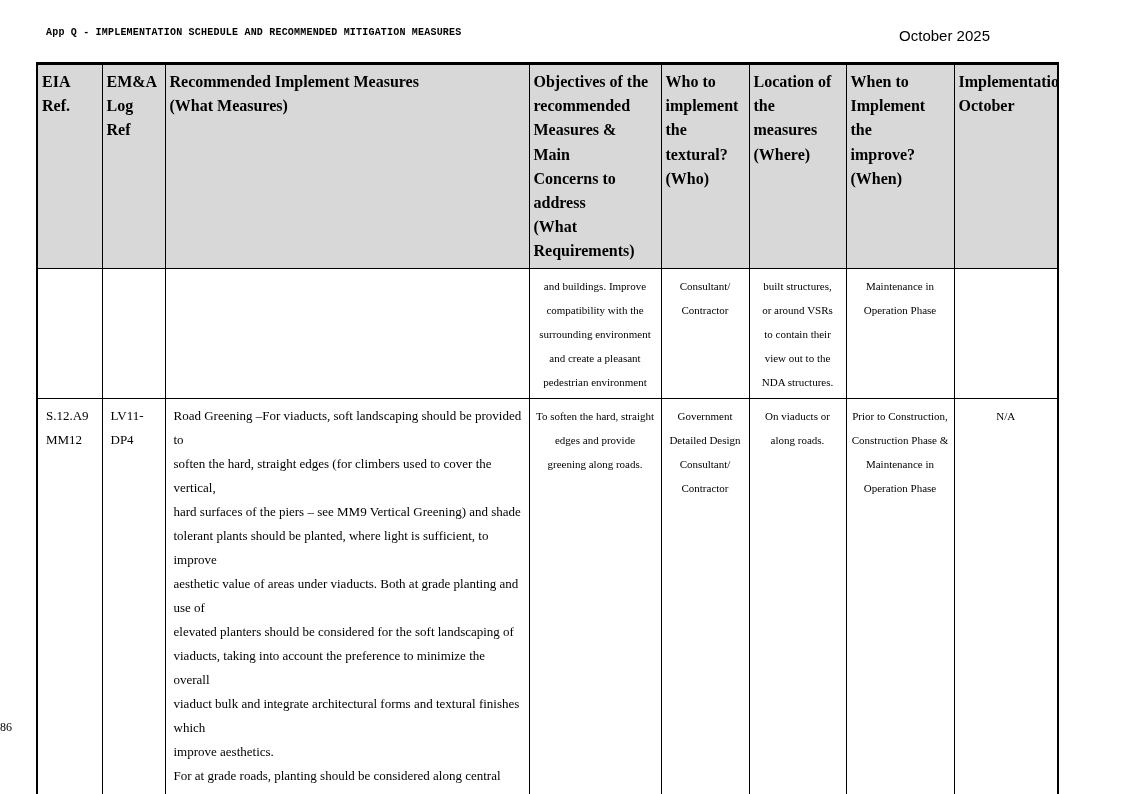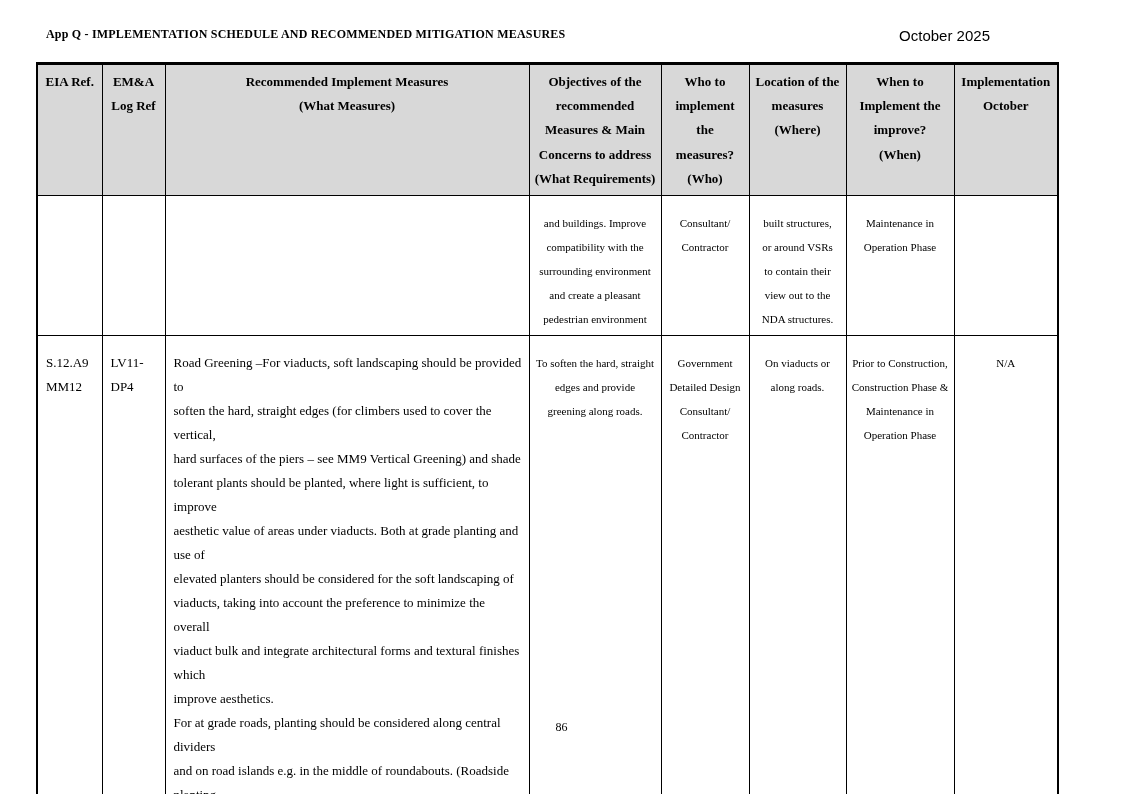--- a/index.html
+++ b/index.html
@@ -12,23 +12,23 @@
     height: 794px;
     position: relative;
     font-family: "Liberation Serif", serif;
     color: #000000;
     overflow: hidden;
   }
   .doc-title {
     position: absolute;
     left: 46px;
     top: 27px;
-    font-family: Liberation Serif, serif;
+    font-family: Liberation Mono, monospace;
     font-weight: bold;
-    font-size: 12px;
+    font-size: 10px;
     letter-spacing: 0.2px;
     white-space: nowrap;
   }
   .doc-date {
     position: absolute;
     right: 133px;
     top: 27px;
     font-family: "Liberation Sans", sans-serif;
     font-weight: normal;
     font-size: 15px;
@@ -48,52 +48,52 @@
   table.schedule td {
     border: 1px solid #000;
     vertical-align: top;
     white-space: pre-line;
     padding: 4px 4px;
     overflow: hidden;
   }
   table.schedule thead th {
     background: #d8d8d8;
     font-weight: bold;
-    font-size: 13px;
+    font-size: 16px;
     line-height: 24.2px;
-    text-align: center;
+    text-align: left;
     padding-top: 5px;
   }
   table.schedule thead tr { height: 121px; }
   table.schedule td {
     font-size: 11px;
     line-height: 24px;
     text-align: center;
-    padding-top: 15px;
+    padding-top: 5px;
   }
   table.schedule td.cell-ref,
   table.schedule td.cell-log {
     font-size: 13px;
     text-align: left;
     padding-left: 8px;
   }
   table.schedule td.cell-measures {
     font-size: 13px;
     text-align: left;
     padding-left: 8px;
     padding-right: 6px;
   }
   tr.row-cont   { height: 120px; }
   tr.row-mm12   { height: 313px; }
   .page-number {
     position: absolute;
     left: 0;
     top: 720px;
     width: 1123px;
-    text-align: center;
+    text-align: left;
     font-size: 12px;
     font-family: "Liberation Serif", serif;
   }
 </style>
 </head>
 <body>
 
 <div class="doc-title">App Q - IMPLEMENTATION SCHEDULE AND RECOMMENDED MITIGATION MEASURES</div>
 <div class="doc-date">October 2025</div>
 
@@ -116,21 +116,21 @@
       <th>Recommended Implement Measures
 (What Measures)</th>
       <th>Objectives of the
 recommended
 Measures &amp; Main
 Concerns to address
 (What Requirements)</th>
       <th>Who to
 implement
 the
-measures?
+textural?
 (Who)</th>
       <th>Location of the
 measures
 (Where)</th>
       <th>When to
 Implement the
 improve?
 (When)</th>
       <th>Implementation
 October</th>

